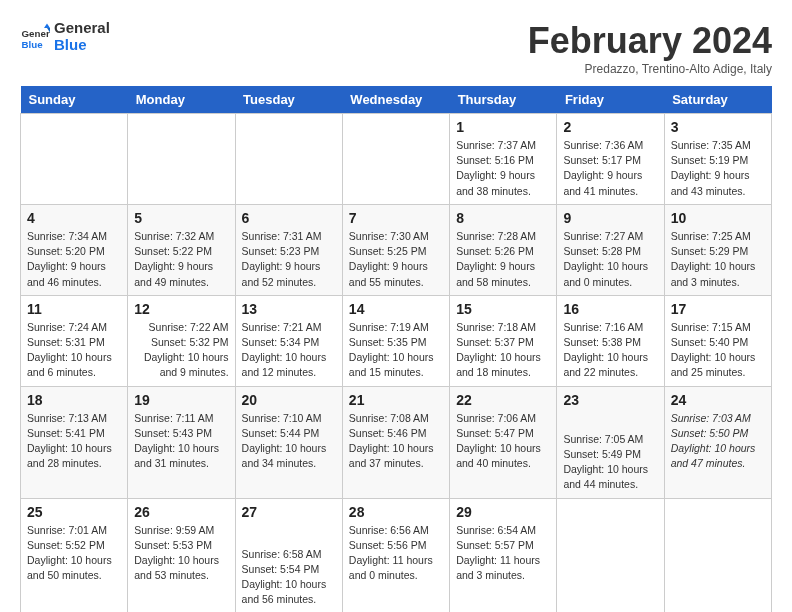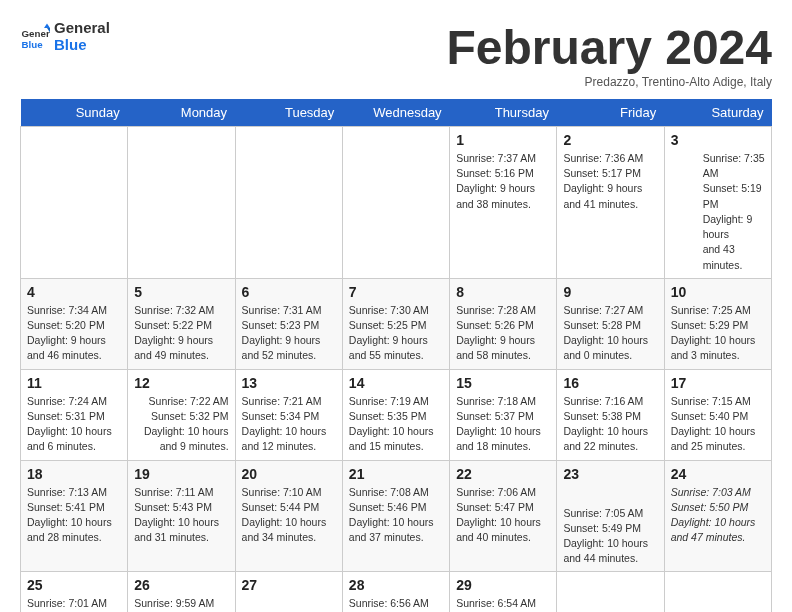--- a/index.html
+++ b/index.html
@@ -22,40 +22,40 @@
       gap: 4px;
     }
     .logo-icon {
       width: 30px;
       height: 30px;
     }
     .title-section {
       text-align: right;
     }
     .month-year {
-      font-size: 48px;
+      font-size: 36px;
       font-weight: bold;
       color: #333;
     }
     .location {
       font-size: 12px;
       color: #555;
     }
     table {
       width: 100%;
       border-collapse: collapse;
       table-layout: fixed;
     }
     .day-header {
       background-color: #2563c7;
       color: white;
-      text-align: right;
+      text-align: left;
       padding: 6px 8px;
       font-size: 13px;
-      font-weight: normal;
+      font-weight: bold;
     }
     td {
       border: 1px solid #ccc;
       vertical-align: top;
       padding: 5px 6px;
       font-size: 11px;
       color: #333;
       height: 90px;
     }
     .date-num {
@@ -131,21 +131,21 @@
         </td>
         <td>
           <div class="date-num">2</div>
           <div class="cell-info" style="white-space: pre-line;">Sunrise: 7:36 AM
 Sunset: 5:17 PM
 Daylight: 9 hours
 and 41 minutes.</div>
         </td>
         <td>
           <div class="date-num">3</div>
-          <div class="cell-info" style="white-space: pre-line; margin-left: 32px;">Sunrise: 7:35 AM
+          <div class="cell-info" style="white-space: pre-line;">Sunrise: 7:35 AM
 Sunset: 5:19 PM
 Daylight: 9 hours
 and 43 minutes.</div>
         </td>
       </tr>
       <tr>
         <td>
           <div class="date-num">4</div>
           <div class="cell-info" style="white-space: pre-line;">Sunrise: 7:34 AM
 Sunset: 5:20 PM

